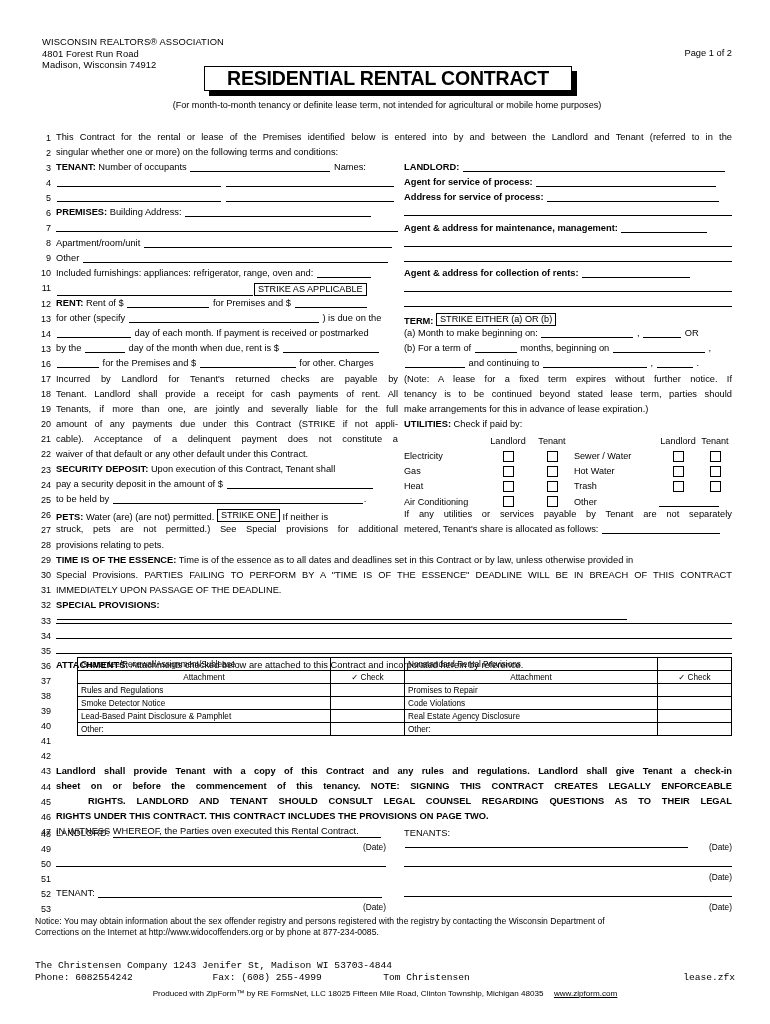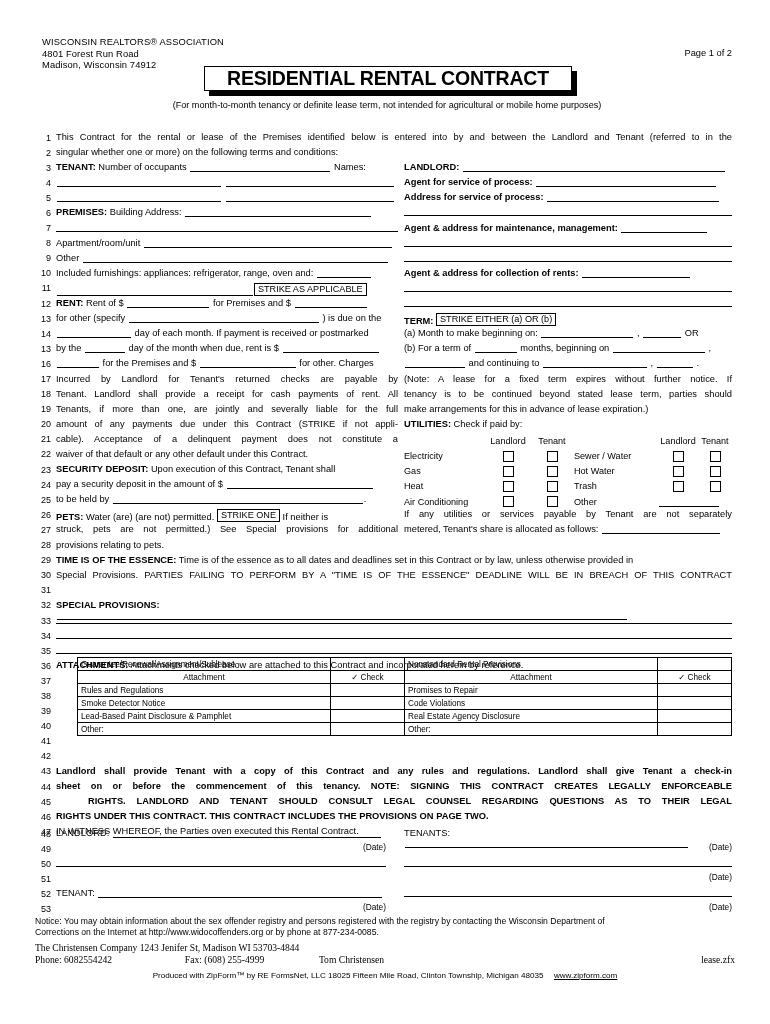--- a/index.html
+++ b/index.html
@@ -81,21 +81,21 @@
     border:1px solid #000; padding:1px 3px; height:13px;
     font-weight:normal; text-align:left;
   }
   .atttable .c { text-align:center; }
   .atttable .chk { width:74px; }
   .atttable .nm { width:253px; }
 
   
   .footer { position:absolute; left:35px; top:916px; width:700px; font-size:8.6px; }
   .fnotice { line-height:11.4px; }
-  .fserif { font-family:Liberation Serif, serif; font-size:9.6px; line-height:12.6px; margin-top:3px; }
+  .fserif { font-family:Liberation Mono, monospace; font-size:9.6px; line-height:12.6px; margin-top:21px; }
   .fzip { text-align:center; font-size:8.1px; margin-top:4px; }
   .u { text-decoration:underline; }
 </style>
 </head>
 <body>
 
 <div class="page">
 
   <div class="hdr">
     <div class="assoc">
@@ -473,20 +473,21 @@
       </div>
     </div>
 
     <div class="row">
       <div class="num">30</div>
       <div style="position:absolute;left:56px;top:1px;width:676px;" class="just">Special Provisions. PARTIES FAILING TO PERFORM BY A "TIME IS OF THE ESSENCE" DEADLINE WILL BE IN BREACH OF THIS CONTRACT</div>
     </div>
 
     <div class="row">
       <div class="num">31</div>
+      <div style="position:absolute;left:56px;top:1px;width:676px;">IMMEDIATELY UPON PASSAGE OF THE DEADLINE.</div>
     </div>
 
     <div class="row">
       <div class="num">32</div>
       <div style="position:absolute;left:56px;top:1px;width:676px;">
         <span class="b">SPECIAL PROVISIONS:</span>
         <span class="fl" style="width:570px;"></span>
       </div>
     </div>
 

